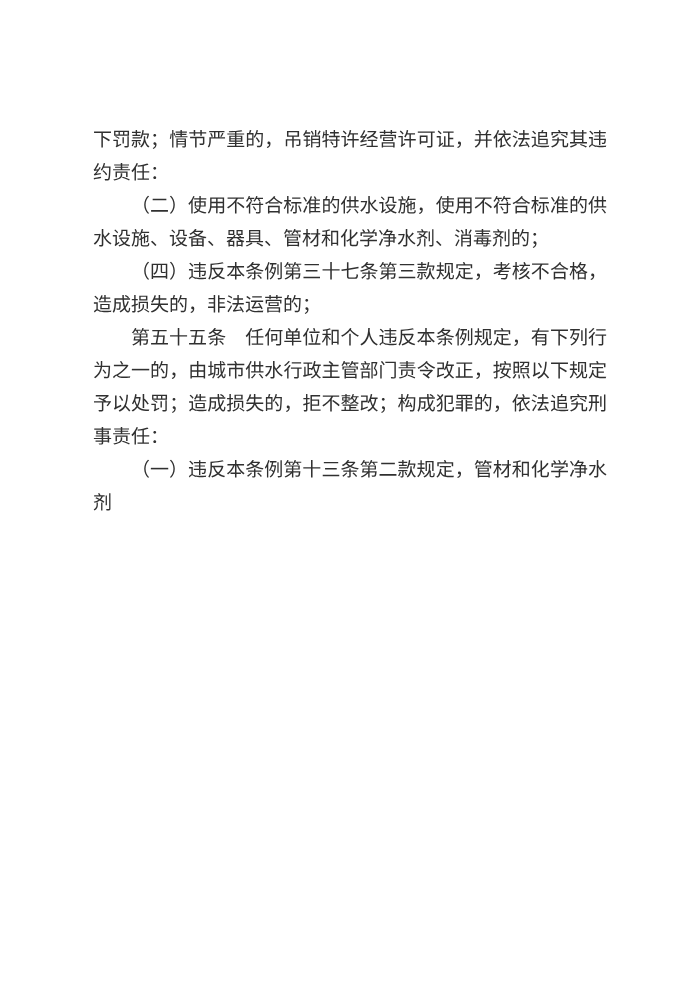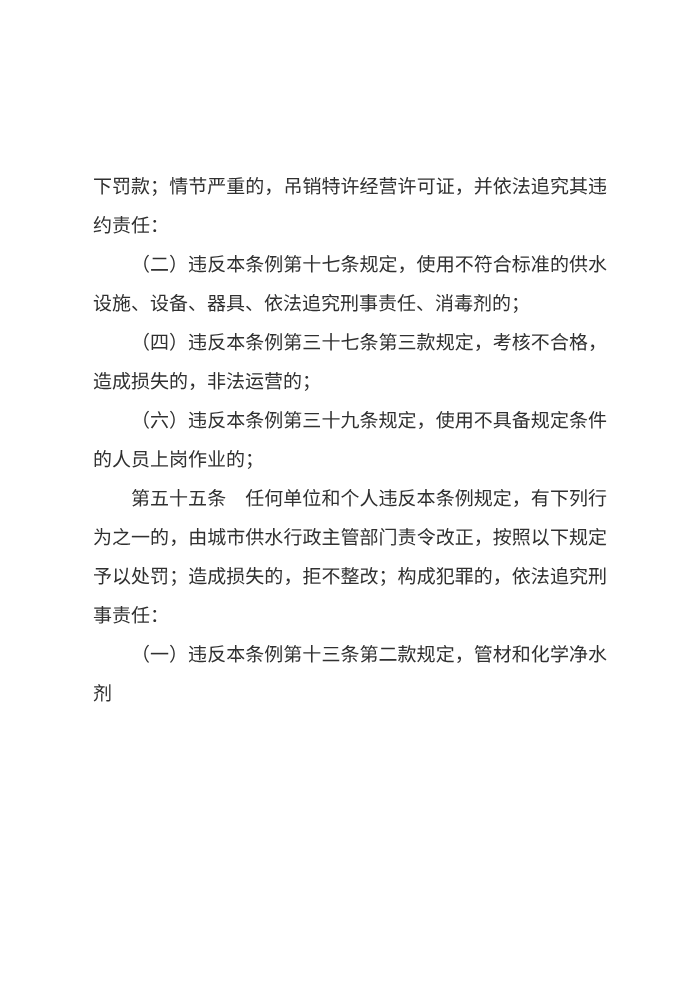--- a/index.html
+++ b/index.html
@@ -14,43 +14,41 @@
     background: #ffffff;
     overflow: hidden;
   }
   .doc-body {
     position: absolute;
     top: 123px;
     left: 93px;
     width: 514px;
     font-family: "Liberation Serif", "DejaVu Serif", serif;
     font-size: 19px;
-    line-height: 39px;
+    line-height: 33px;
     color: #303030;
     text-align: justify;
-    margin-top: 44px;
   }
   p.para {
     margin: 0;
     padding: 0;
     text-align: justify;
     word-break: break-all;
   }
   p.para.indent {
     text-indent: 2em;
   }
   .article-no {
     font-weight: 400;
   }
 </style>
 </head>
 <body>
 
 <div class="page">
   <main class="doc-body" id="doc-body">
       <p class="para"><span>下罚款；情节严重的，吊销特许经营许可证，并依法追究其违约责任：</span></p>
-      <p class="para indent"><span>（二）违反本条例第十七条规定，使用不符合标准的供水设施、设备、器具、依法追究刑事责任、消毒剂的；</span></p>
+      <p class="para indent"><span>（二）使用不符合标准的供水设施，使用不符合标准的供水设施、设备、器具、管材和化学净水剂、消毒剂的；</span></p>
       <p class="para indent"><span>（四）违反本条例第三十七条第三款规定，考核不合格，造成损失的，非法运营的；</span></p>
-      <p class="para indent"><span>（六）违反本条例第三十九条规定，使用不具备规定条件的人员上岗作业的；</span></p>
       <p class="para indent"><b class="article-no">第五十五条</b><span>　任何单位和个人违反本条例规定，有下列行为之一的，由城市供水行政主管部门责令改正，按照以下规定予以处罚；造成损失的，拒不整改；构成犯罪的，依法追究刑事责任：</span></p>
       <p class="para indent"><span>（一）违反本条例第十三条第二款规定，管材和化学净水剂</span></p>
     </main>
 </div>
 
 </body></html>

